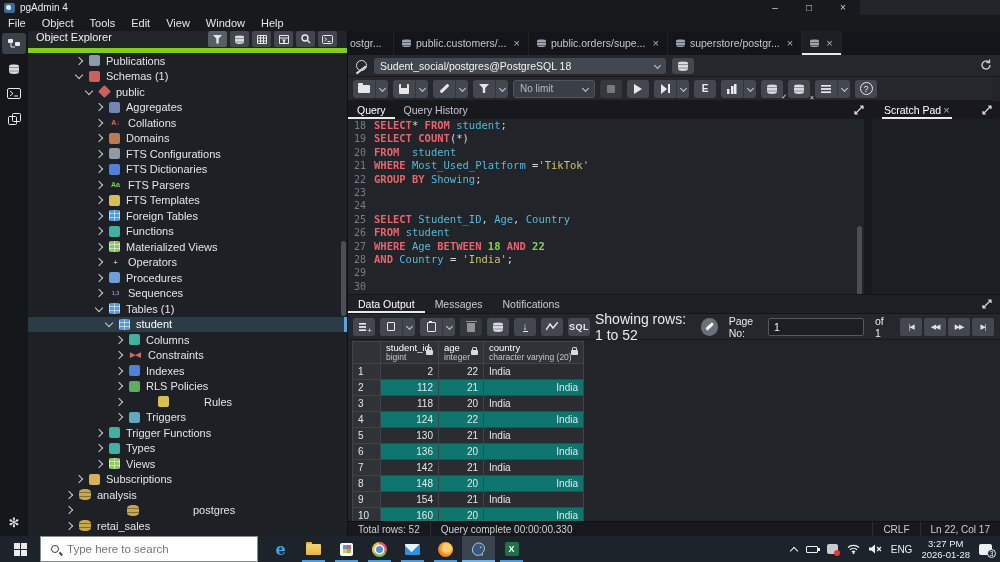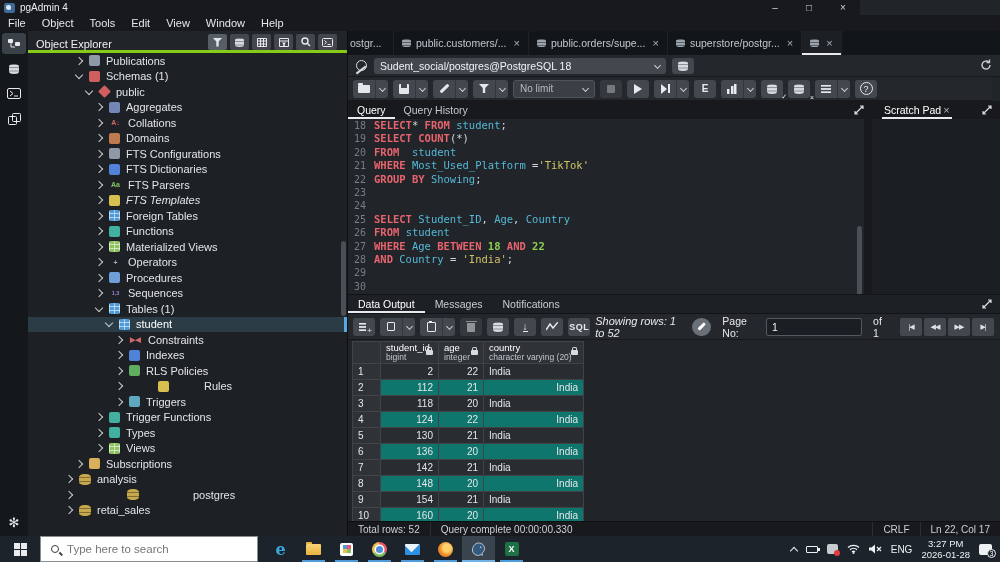--- a/index.html
+++ b/index.html
@@ -28,21 +28,21 @@
   
   #rail { position:absolute; top:0; left:0; width:28px; height:505px; background:#15181b; }
   .rail-btn { width:24px; height:21px; margin:2px auto 4px; display:flex; align-items:center;
     justify-content:center; border-radius:3px; color:#d8dce0; }
   .rail-btn.active { background:#3a4148; }
   #rail-gear { position:absolute; bottom:6px; left:0; width:28px; display:flex; justify-content:center; color:#d8dce0; }
   .gear { font-size:13px; color:#e2e5e9; }
 
   
   #explorer { position:absolute; top:0; left:28px; width:320px; height:505px; background:#1d2024; border-right:1px solid #0d0f11; }
-  #explorer-head { height:22px; background:#212428; display:flex; align-items:flex-end; border-bottom:3px solid #84cc16; }
+  #explorer-head { height:22px; background:#212428; display:flex; align-items:flex-start; border-bottom:5px solid #84cc16; }
   #explorer-title { color:#f0f2f4; font-size:11px; margin-left:8px; }
   #explorer-tools { margin-left:auto; margin-right:10px; display:flex; gap:3px; }
   .xtool { width:19px; height:16px; background:#43474d; border-radius:2px; display:flex;
     align-items:center; justify-content:center; }
   .xtool.active { background:#585e66; }
 
   #tree { position:absolute; top:22px; left:0; right:0; bottom:0; overflow:hidden; }
   .tree-row { height:15.5px; display:flex; align-items:center; color:#e2e5e9; font-size:11px; white-space:nowrap; }
   .tree-row.selected { background:#2c3c47; border-right:3px solid #57a7e0; color:#fff; }
   .exp { width:6px; height:6px; border-right:1.4px solid #c8ccd0; border-bottom:1.4px solid #c8ccd0;
@@ -165,21 +165,21 @@
     background-size:7px 3.2px; background-repeat:repeat-y; position:relative; }
   .ico-addrow::after { content:"+"; position:absolute; right:-3px; bottom:-4px; font-size:8px; color:#e8eaed; }
   .ico-copy { width:8px; height:9px; border:1.3px solid #e8eaed; border-radius:1px; position:relative; background:#43484e; }
   .ico-copy::before { content:""; position:absolute; left:2px; top:-3px; width:8px; height:9px; border:1.3px solid #e8eaed; border-radius:1px; z-index:-1; }
   .ico-paste { width:9px; height:10px; border:1.3px solid #e8eaed; border-radius:1px; position:relative; }
   .ico-paste::before { content:""; position:absolute; left:1.5px; top:-2px; width:3px; height:2px; background:#e8eaed; }
   .ico-trash { width:8px; height:9px; background:#e8eaed; border-radius:0 0 1px 1px; position:relative; margin-top:2px; }
   .ico-trash::before { content:""; position:absolute; top:-2.5px; left:-1.5px; width:11px; height:1.5px; background:#e8eaed; }
   .ico-down { color:#e8eaed; font-size:10px; border-bottom:1.5px solid #e8eaed; line-height:9px; }
   .sqlbtn { font-size:9px; font-weight:bold; color:#e8eaed; letter-spacing:.5px; padding:0 4px; }
-  #showing { margin-left:auto; color:#e8eaed; font-size:11px;font-style:italic; }
+  #showing { margin-left:auto; color:#e8eaed; font-size:14px; }
   #edit-pencil { width:24px; height:18px; background:#6a7077; border-radius:9px; display:flex;
     align-items:center; justify-content:center; margin:0 6px; }
   #page-label { color:#e8eaed; font-size:10.5px; margin-right:4px; }
   #page-input { width:96px; height:18px; background:#1b1e22; border:1px solid #55595f; border-radius:2px;
     color:#f0f2f4; font-size:10.5px; padding:0 5px; }
   #page-of { color:#e8eaed; font-size:10.5px; margin:0 8px 0 6px; }
   #pager { display:flex; gap:2px; margin-right:6px; }
   .pgbtn { width:22px; height:18px; background:#43484e; border-radius:2px; color:#dfe2e6; font-size:7px;
     display:flex; align-items:center; justify-content:center; letter-spacing:-1px; }
 
@@ -380,21 +380,21 @@
           <div class="tree-row" style="padding-left: 68px;">
             <span class="exp collapsed"></span>
             <span class="tico tico-block" style="background: rgb(79, 130, 216);"></span>
             <span class="tree-label">FTS Dictionaries</span>
           </div>
           <div class="tree-row" style="padding-left: 68px;">
             <span class="exp collapsed"></span>
             <span class="tico tico-text" style="color: rgb(134, 195, 95);">Aa</span>
             <span class="tree-label">FTS Parsers</span>
           </div>
-          <div class="tree-row" style="padding-left: 68px; font-style: italic;">
+          <div class="tree-row" style="padding-left: 68px;">
             <span class="exp collapsed"></span>
             <span class="tico tico-block" style="background: rgb(216, 192, 80);"></span>
             <span class="tree-label">FTS Templates</span>
           </div>
           <div class="tree-row" style="padding-left: 68px;">
             <span class="exp collapsed"></span>
             <span class="tico tico-table" style="background-color: rgb(79, 154, 216);"></span>
             <span class="tree-label">Foreign Tables</span>
           </div>
           <div class="tree-row" style="padding-left: 68px;">
@@ -424,20 +424,25 @@
           </div>
           <div class="tree-row" style="padding-left: 68px;">
             <span class="exp expanded"></span>
             <span class="tico tico-table" style="background-color: rgb(79, 154, 216);"></span>
             <span class="tree-label">Tables (1)</span>
           </div>
           <div class="tree-row selected" style="padding-left: 78px;">
             <span class="exp expanded"></span>
             <span class="tico tico-table" style="background-color: rgb(79, 154, 216);"></span>
             <span class="tree-label">student</span>
+          </div>
+          <div class="tree-row" style="padding-left: 88px;">
+            <span class="exp collapsed"></span>
+            <span class="tico tico-block" style="background: rgb(65, 176, 160);"></span>
+            <span class="tree-label">Columns</span>
           </div>
           <div class="tree-row" style="padding-left: 88px;">
             <span class="exp collapsed"></span>
             <span class="tico tico-text" style="color: rgb(208, 106, 106);">▶◀</span>
             <span class="tree-label">Constraints</span>
           </div>
           <div class="tree-row" style="padding-left: 88px;">
             <span class="exp collapsed"></span>
             <span class="tico tico-block" style="background: rgb(79, 130, 216);"></span>
             <span class="tree-label">Indexes</span>

